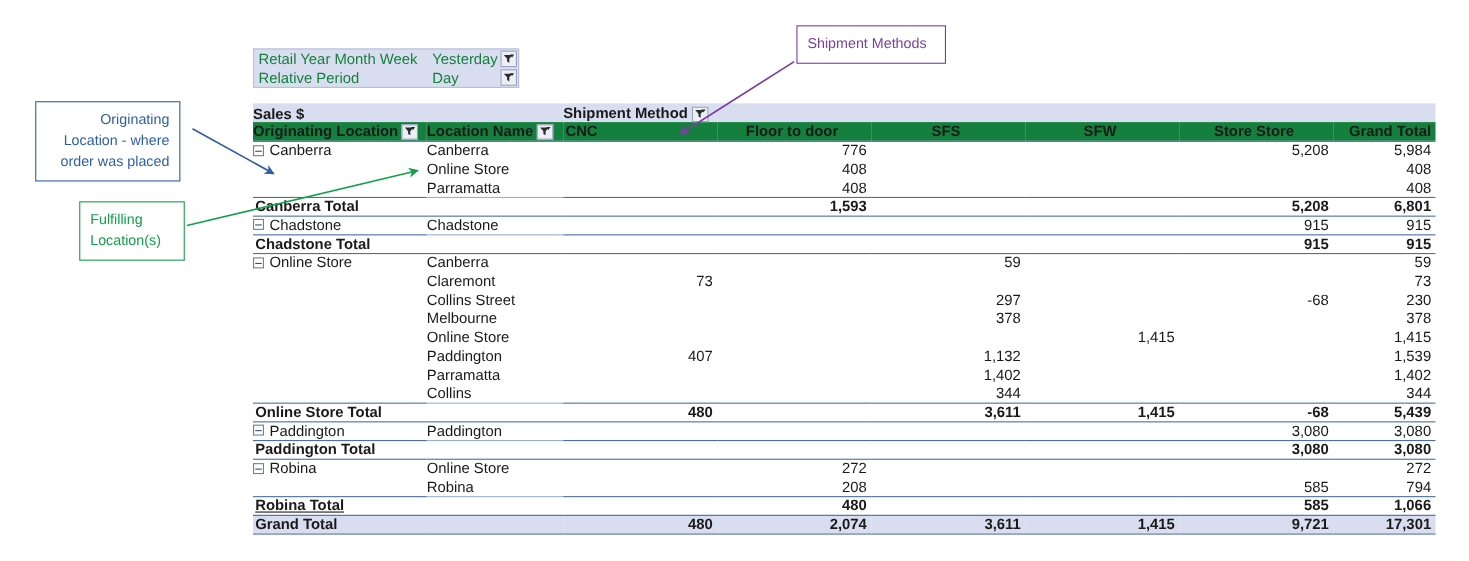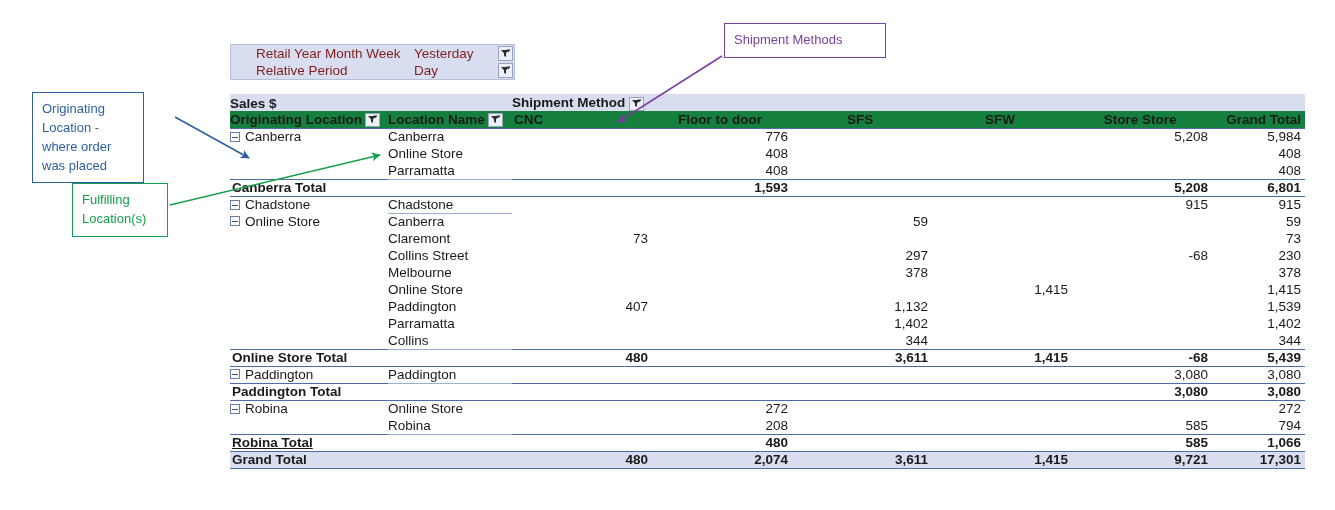--- a/index.html
+++ b/index.html
@@ -9,26 +9,25 @@
     background: #ffffff;
     font-family: "Liberation Sans", sans-serif;
     overflow: hidden;
   }
   #stage { position: relative; width: 1335px; height: 510px; }
 
   
   .slicer {
     position: absolute;
     left: 230px; top: 44px;
-    width: 285px;
+    width: 242px;
     background: #d8ddef;
     border: 1px solid #b8c0d9;
     font-size: 13.5px;
-    color: #7f1d1d;
-    padding-left: 21px;
+    color: #15803d;
   }
   .slicer-row {
     display: flex; align-items: center;
     height: 17px;
     padding-left: 4px;
   }
   .slicer-field { width: 158px; white-space: nowrap; }
   .slicer-value { flex: 1; white-space: nowrap; }
   .filt-btn {
     width: 15px; height: 15px;
@@ -232,20 +231,29 @@
         <tr class="detail-under">
           <td class="lbl-l1"><span class="exp-ic"></span><span>Chadstone</span></td>
           <td class="lbl-l2 under">Chadstone</td>
           <td class="num"></td>
           <td class="num"></td>
           <td class="num"></td>
           <td class="num"></td>
           <td class="num">915</td>
           <td class="num">915</td>
         </tr>
+        <tr class="totrow">
+          <td colspan="2" style="padding-left: 2px;">Chadstone Total</td>
+          <td class="num"></td>
+          <td class="num"></td>
+          <td class="num"></td>
+          <td class="num"></td>
+          <td class="num">915</td>
+          <td class="num">915</td>
+        </tr>
         <tr>
           <td class="lbl-l1"><span class="exp-ic"></span><span>Online Store</span></td>
           <td class="lbl-l2">Canberra</td>
           <td class="num"></td>
           <td class="num"></td>
           <td class="num">59</td>
           <td class="num"></td>
           <td class="num"></td>
           <td class="num">59</td>
         </tr>
@@ -381,27 +389,27 @@
           <td class="num">480</td>
           <td class="num">2,074</td>
           <td class="num">3,611</td>
           <td class="num">1,415</td>
           <td class="num">9,721</td>
           <td class="num">17,301</td>
         </tr>
       </tbody>
   </table>
 
-  <div class="callout co-blue" style="left:32px; top:92px; width:112px;">
+  <div class="callout co-blue" style="left:32px; top:92px; width:132px;text-align:right;">
     <span>Originating Location - where order was placed</span>
   </div>
   <div class="callout co-green" style="left:72px; top:183px; width:96px;">
     <span>Fulfilling Location(s)</span>
   </div>
-  <div class="callout co-purple" style="left:724px; top:23px; width:162px;">
+  <div class="callout co-purple" style="left:724px; top:23px; width:136px;">
     <span>Shipment Methods</span>
   </div>
 
   <svg class="arrows">
     <defs>
       <marker id="ar-blue" markerWidth="7" markerHeight="7" refX="5.5" refY="3" orient="auto">
         <path d="M0,0 L6,3 L0,6 L1.6,3 z" fill="#2e5fa3"></path>
       </marker>
       <marker id="ar-green" markerWidth="7" markerHeight="7" refX="5.5" refY="3" orient="auto">
         <path d="M0,0 L6,3 L0,6 L1.6,3 z" fill="#14a04a"></path>

